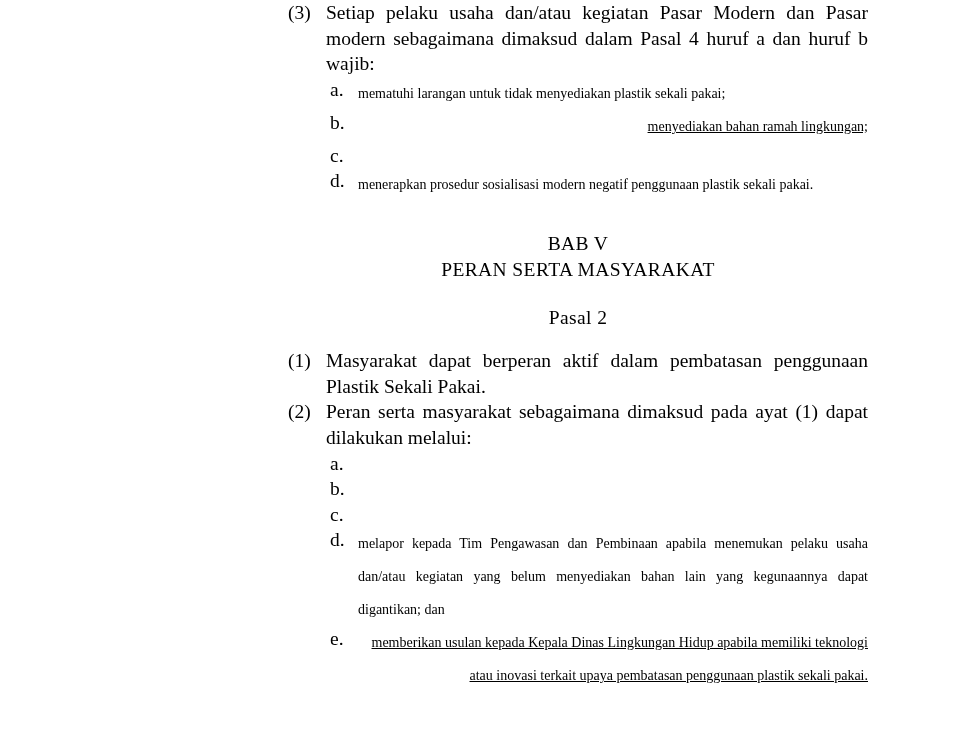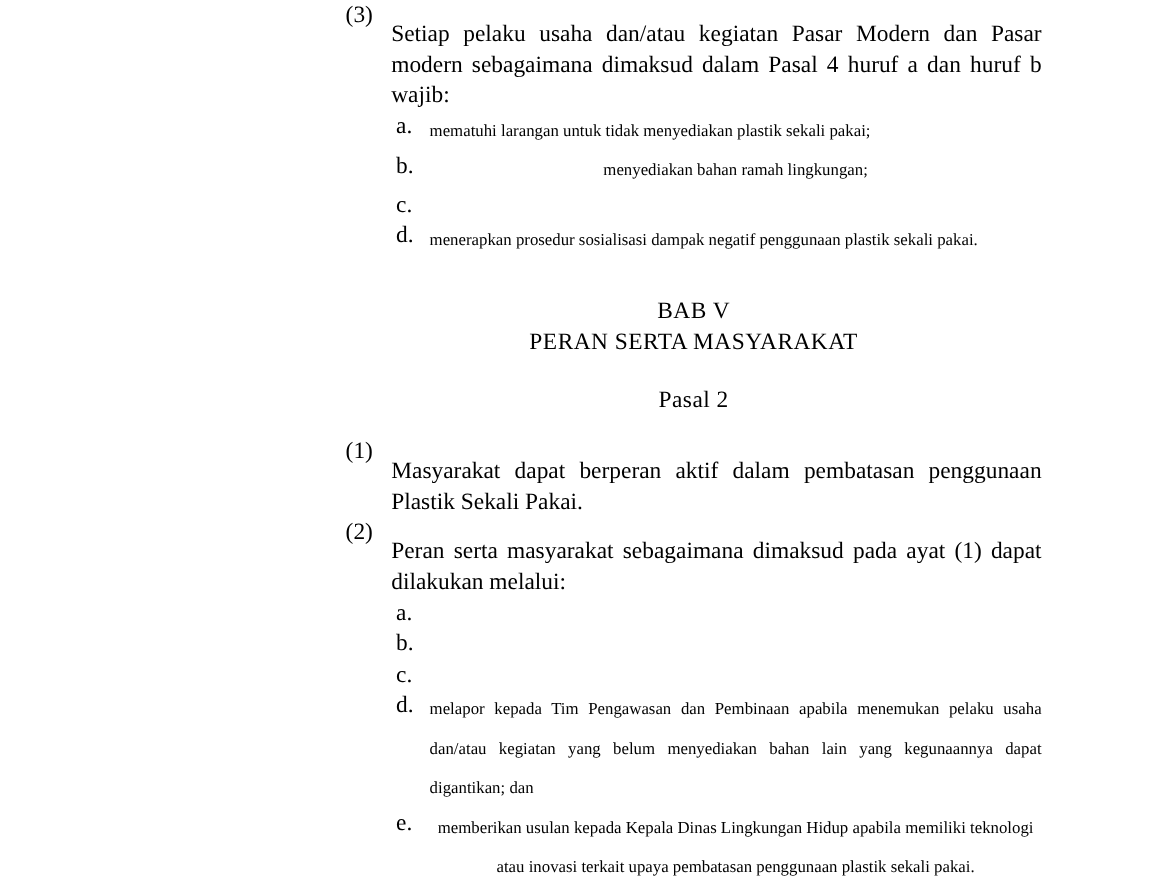--- a/index.html
+++ b/index.html
@@ -38,21 +38,20 @@
     font-size: 19.5px;
     line-height: 25.6px;
     text-align: left;
   }
   .num-body {
     flex: 1 1 auto;
     font-size: 19.5px;
     line-height: 25.6px;
     text-align: justify;
     text-justify: inter-word;
-    margin-top: 16px;
   }
   .letter-list {
     margin: 0;
     padding: 0;
   }
   .letter-item {
     display: flex;
     align-items: flex-start;
     padding-left: 42px;
   }
@@ -63,21 +62,22 @@
     line-height: 25.6px;
   }
   .letter-body {
     flex: 1 1 auto;
     font-size: 14px;
     line-height: 33px;
     text-align: justify;
     text-justify: inter-word;
   }
   .letter-body.nojust {
-    text-align: center;
+    text-align: right;
+    text-decoration: underline;
   }
   .center {
     text-align: center;
     font-size: 19.5px;
     line-height: 25.6px;
     letter-spacing: 0.4px;
   }
   .gap-chapter {
     height: 30px;
   }
@@ -116,21 +116,21 @@
       </div>
       <div class="letter-item">
         <div class="letter-label">b.</div>
         <div class="letter-body nojust">menyediakan bahan ramah lingkungan;</div>
       </div>
       <div class="letter-item">
         <div class="letter-label">c.</div>
       </div>
       <div class="letter-item">
         <div class="letter-label">d.</div>
-        <div class="letter-body">menerapkan prosedur sosialisasi dampak negatif penggunaan plastik sekali pakai.</div>
+        <div class="letter-body">menerapkan prosedur sosialisasi modern negatif penggunaan plastik sekali pakai.</div>
       </div>
     </div>
 
     <div class="gap-chapter"></div>
 
     <div class="center">BAB  V</div>
     <div class="center">PERAN SERTA MASYARAKAT</div>
 
     <div class="gap-small"></div>
 

